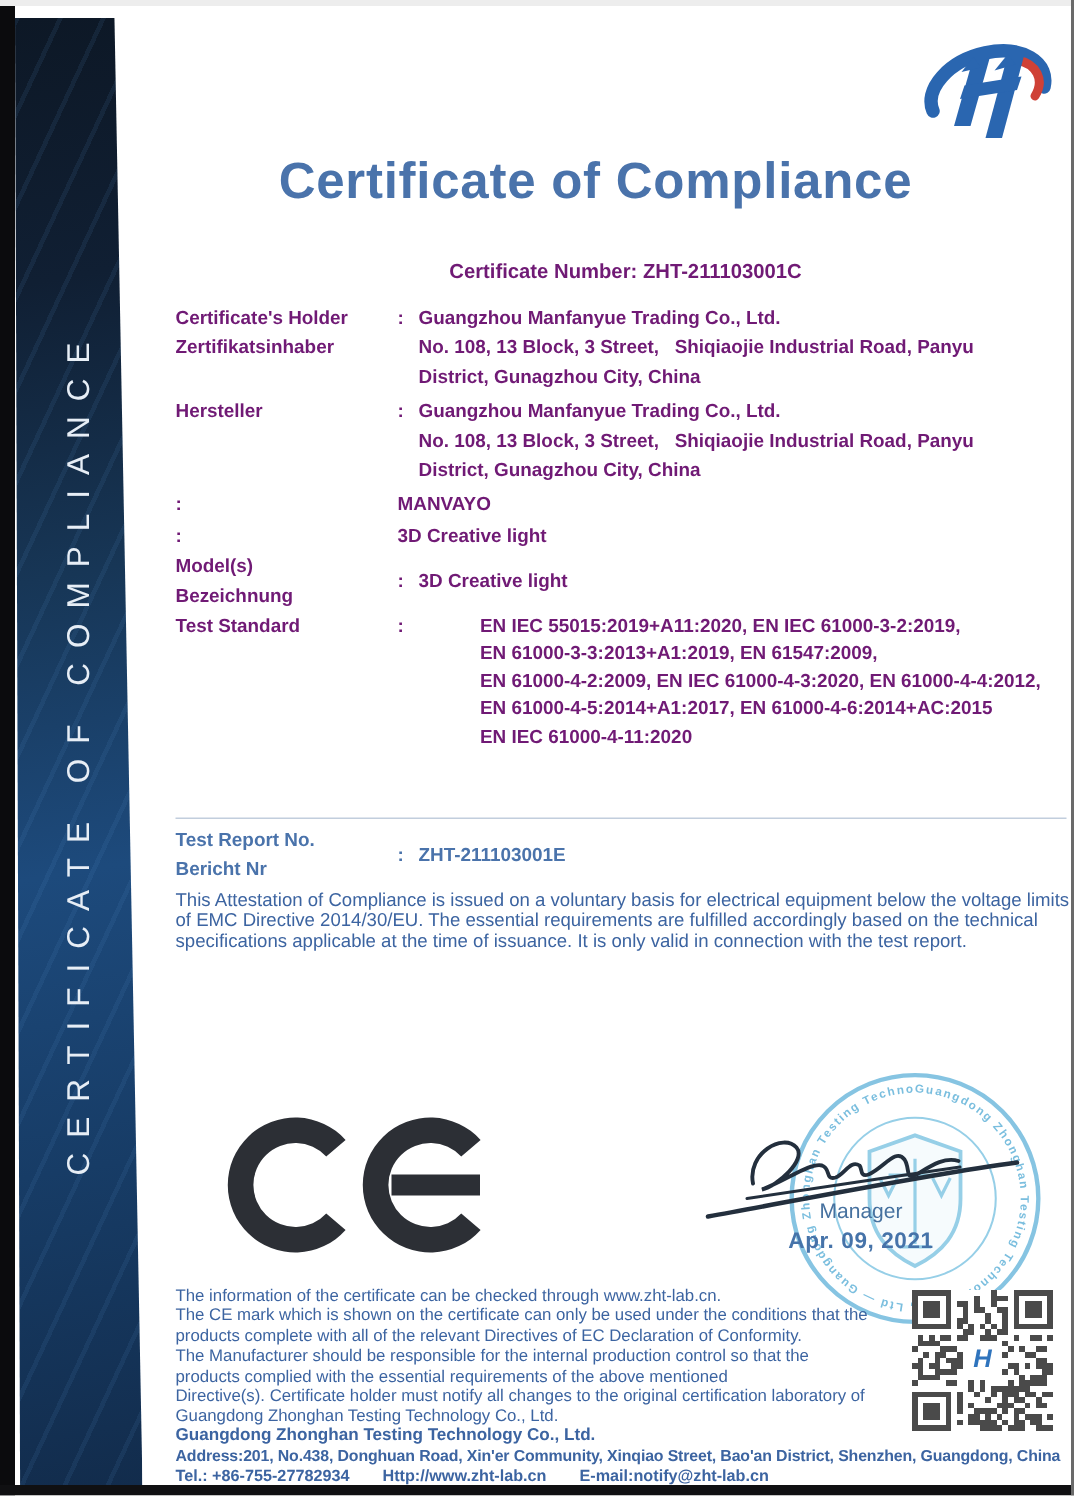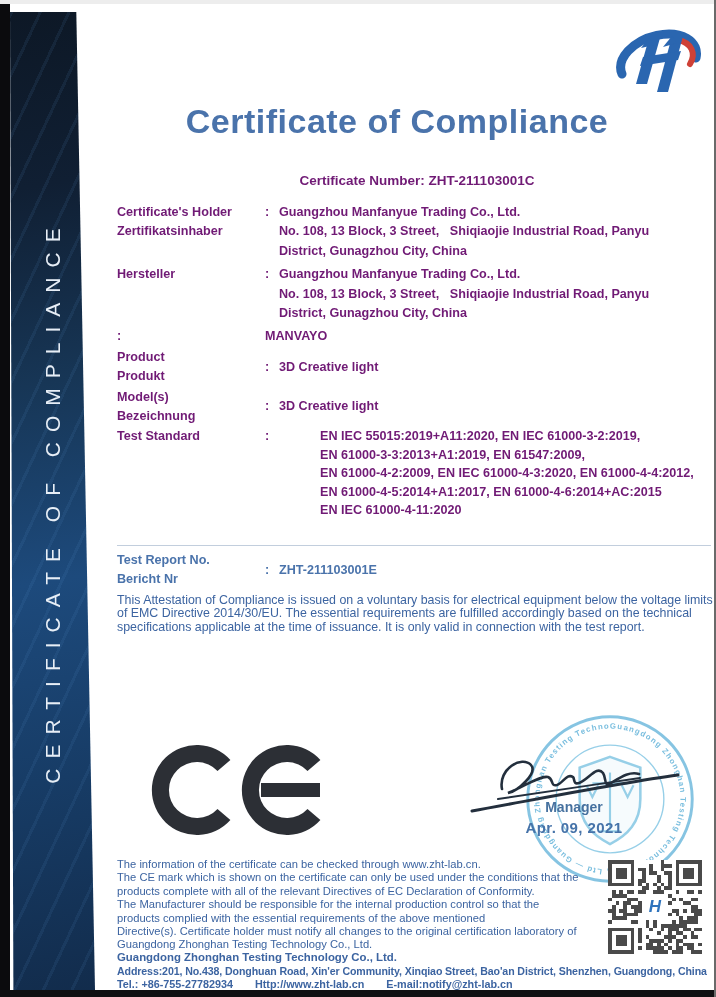--- a/index.html
+++ b/index.html
@@ -65,21 +65,21 @@
 
   
   .ce{position:absolute;left:148px;top:742px;width:178px;height:98px;}
   .sr-only{position:absolute;width:1px;height:1px;overflow:hidden;clip:rect(0 0 0 0);}
 
   
   .seal{position:absolute;left:517px;top:706px;width:186px;height:186px;opacity:0.92;}
   .sig{position:absolute;left:468px;top:733px;width:215px;height:90px;z-index:12;}
   .manager{
     position:absolute;left:518px;top:799px;width:112px;text-align:center;z-index:13;
-    font-size:14px;font-weight:bold;color:#46719f;
+    font-size:14px;font-weight:normal;color:#46719f;
   }
   .issuedate{
     position:absolute;left:496px;top:819px;width:156px;text-align:center;z-index:13;
     font-size:15px;font-weight:bold;color:#4673a9;letter-spacing:0.4px;
   }
 
   
   .notes{position:absolute;left:117px;top:858px;width:500px;
     font-size:11.2px;color:#3c64a1;line-height:13.4px;white-space:nowrap;}
   .companyblock{position:absolute;left:117px;top:951px;width:599px;color:#3c64a1;white-space:nowrap;}
@@ -136,24 +136,20 @@
         <div>Hersteller</div>
       </div>
       <div class="fcolon">:</div>
       <div class="fvals"><div>Guangzhou Manfanyue Trading Co., Ltd.</div><div>No. 108, 13 Block, 3 Street,   Shiqiaojie Industrial Road, Panyu</div><div>District, Gunagzhou City, China</div></div>
     </div>
     <div class="frow vcenter tight">
       <div class="fcolon">:</div>
       <div class="fvals"><div>MANVAYO</div></div>
     </div>
     <div class="frow vcenter tight">
-      <div class="flabel">
-        <div>Product</div>
-        <div>Produkt</div>
-      </div>
       <div class="fcolon">:</div>
       <div class="fvals"><div>3D Creative light</div></div>
     </div>
     <div class="frow vcenter tight">
       <div class="flabel">
         <div>Model(s)</div>
         <div>Bezeichnung</div>
       </div>
       <div class="fcolon">:</div>
       <div class="fvals"><div>3D Creative light</div></div>

